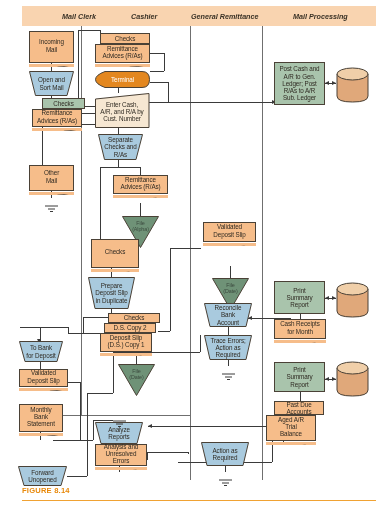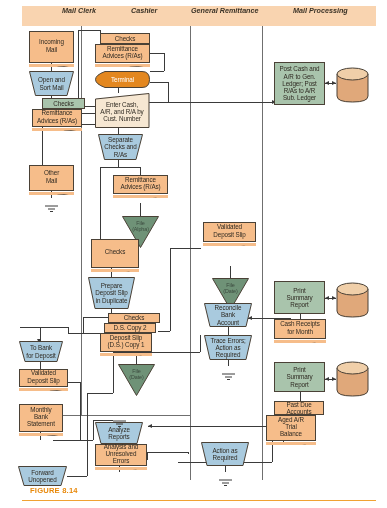--- a/index.html
+++ b/index.html
@@ -17,21 +17,21 @@
   }
   
   #lane-header {
     position: absolute;
     left: 22px; top: 6px;
     width: 354px; height: 20px;
     background: #f9d4b0;
   }
   .lane-title {
     position: absolute;
-    top: 6px;
+    top: 12px;
     font-size: 7.2px;
     font-weight: bold;
     font-style: italic;
     color: #3a3226;
     white-space: nowrap;
     text-align: right;
   }
   
   .divider {
     position: absolute;
@@ -100,21 +100,20 @@
     position: absolute;
   }
   .cyl { position: absolute; }
 
   .caption {
     position: absolute;
     font-size: 7.6px;
     font-weight: bold;
     color: #e8890b;
     letter-spacing: 0.2px;
-    margin-left: 8px;
   }
   #bottomrule {
     position: absolute;
     left: 22px;
     height: 1.4px;
     background: #f0a233;
   }
   .ground { position:absolute; }
 </style>
 </head>

